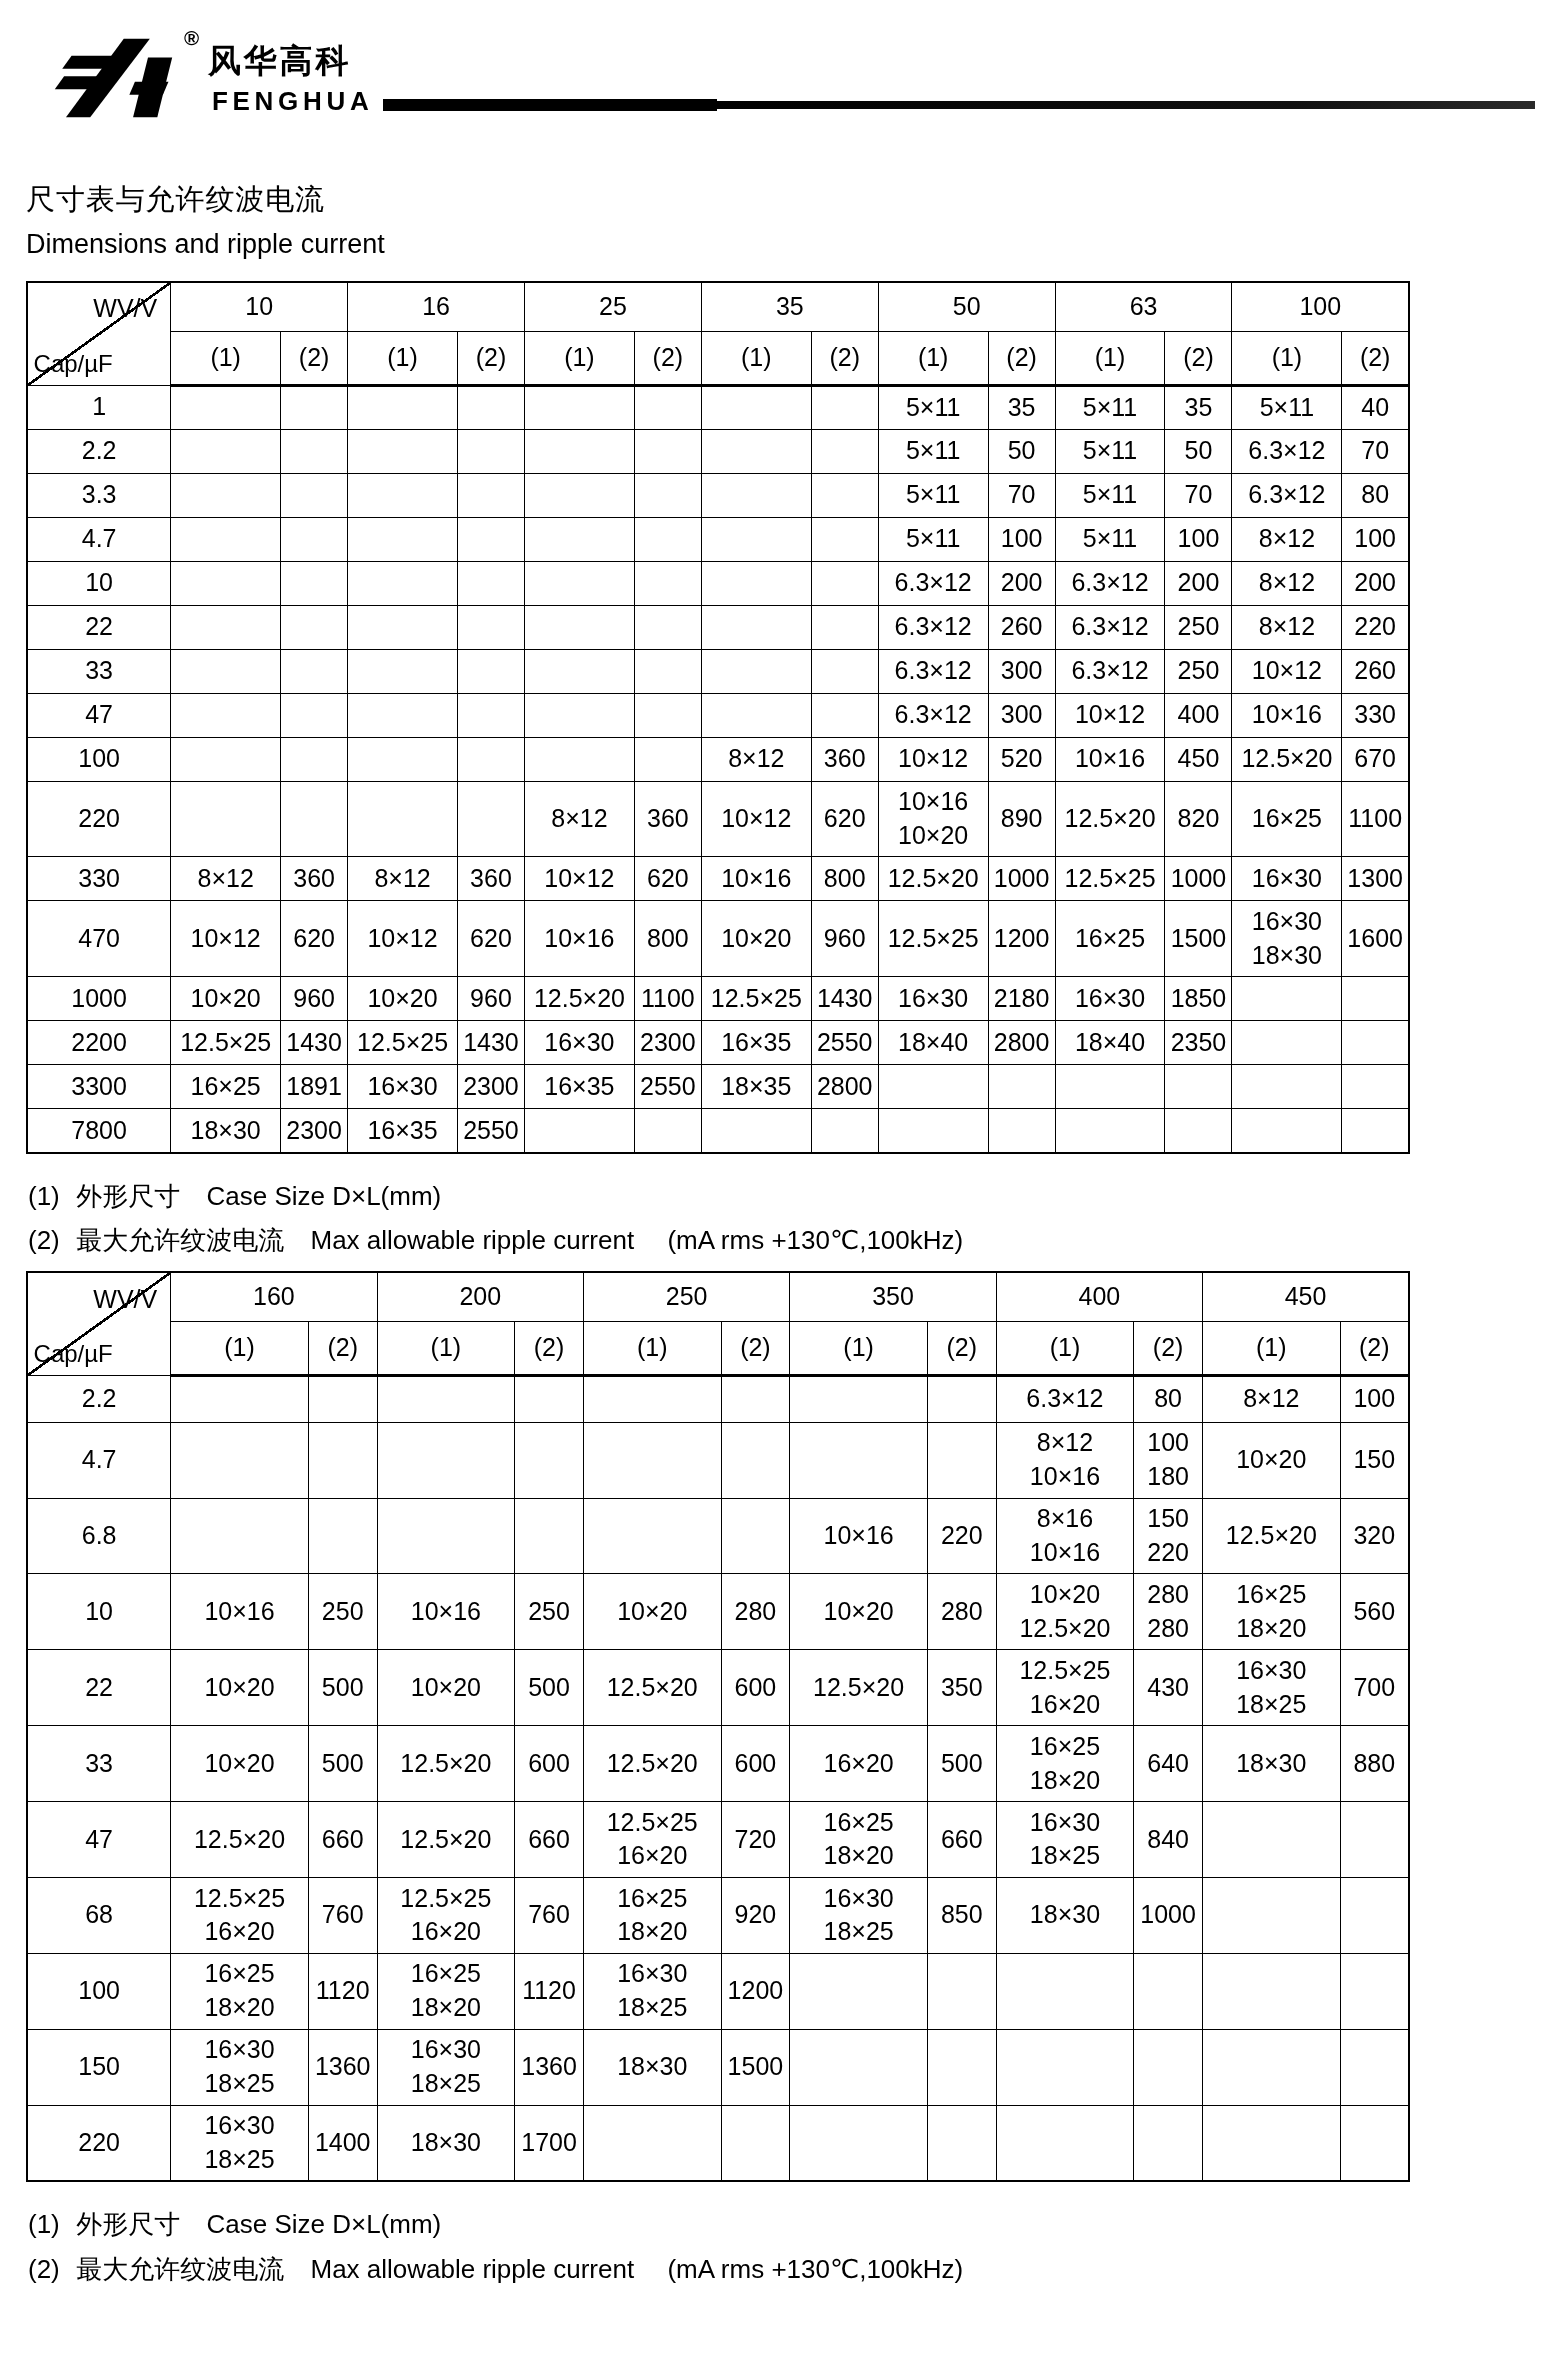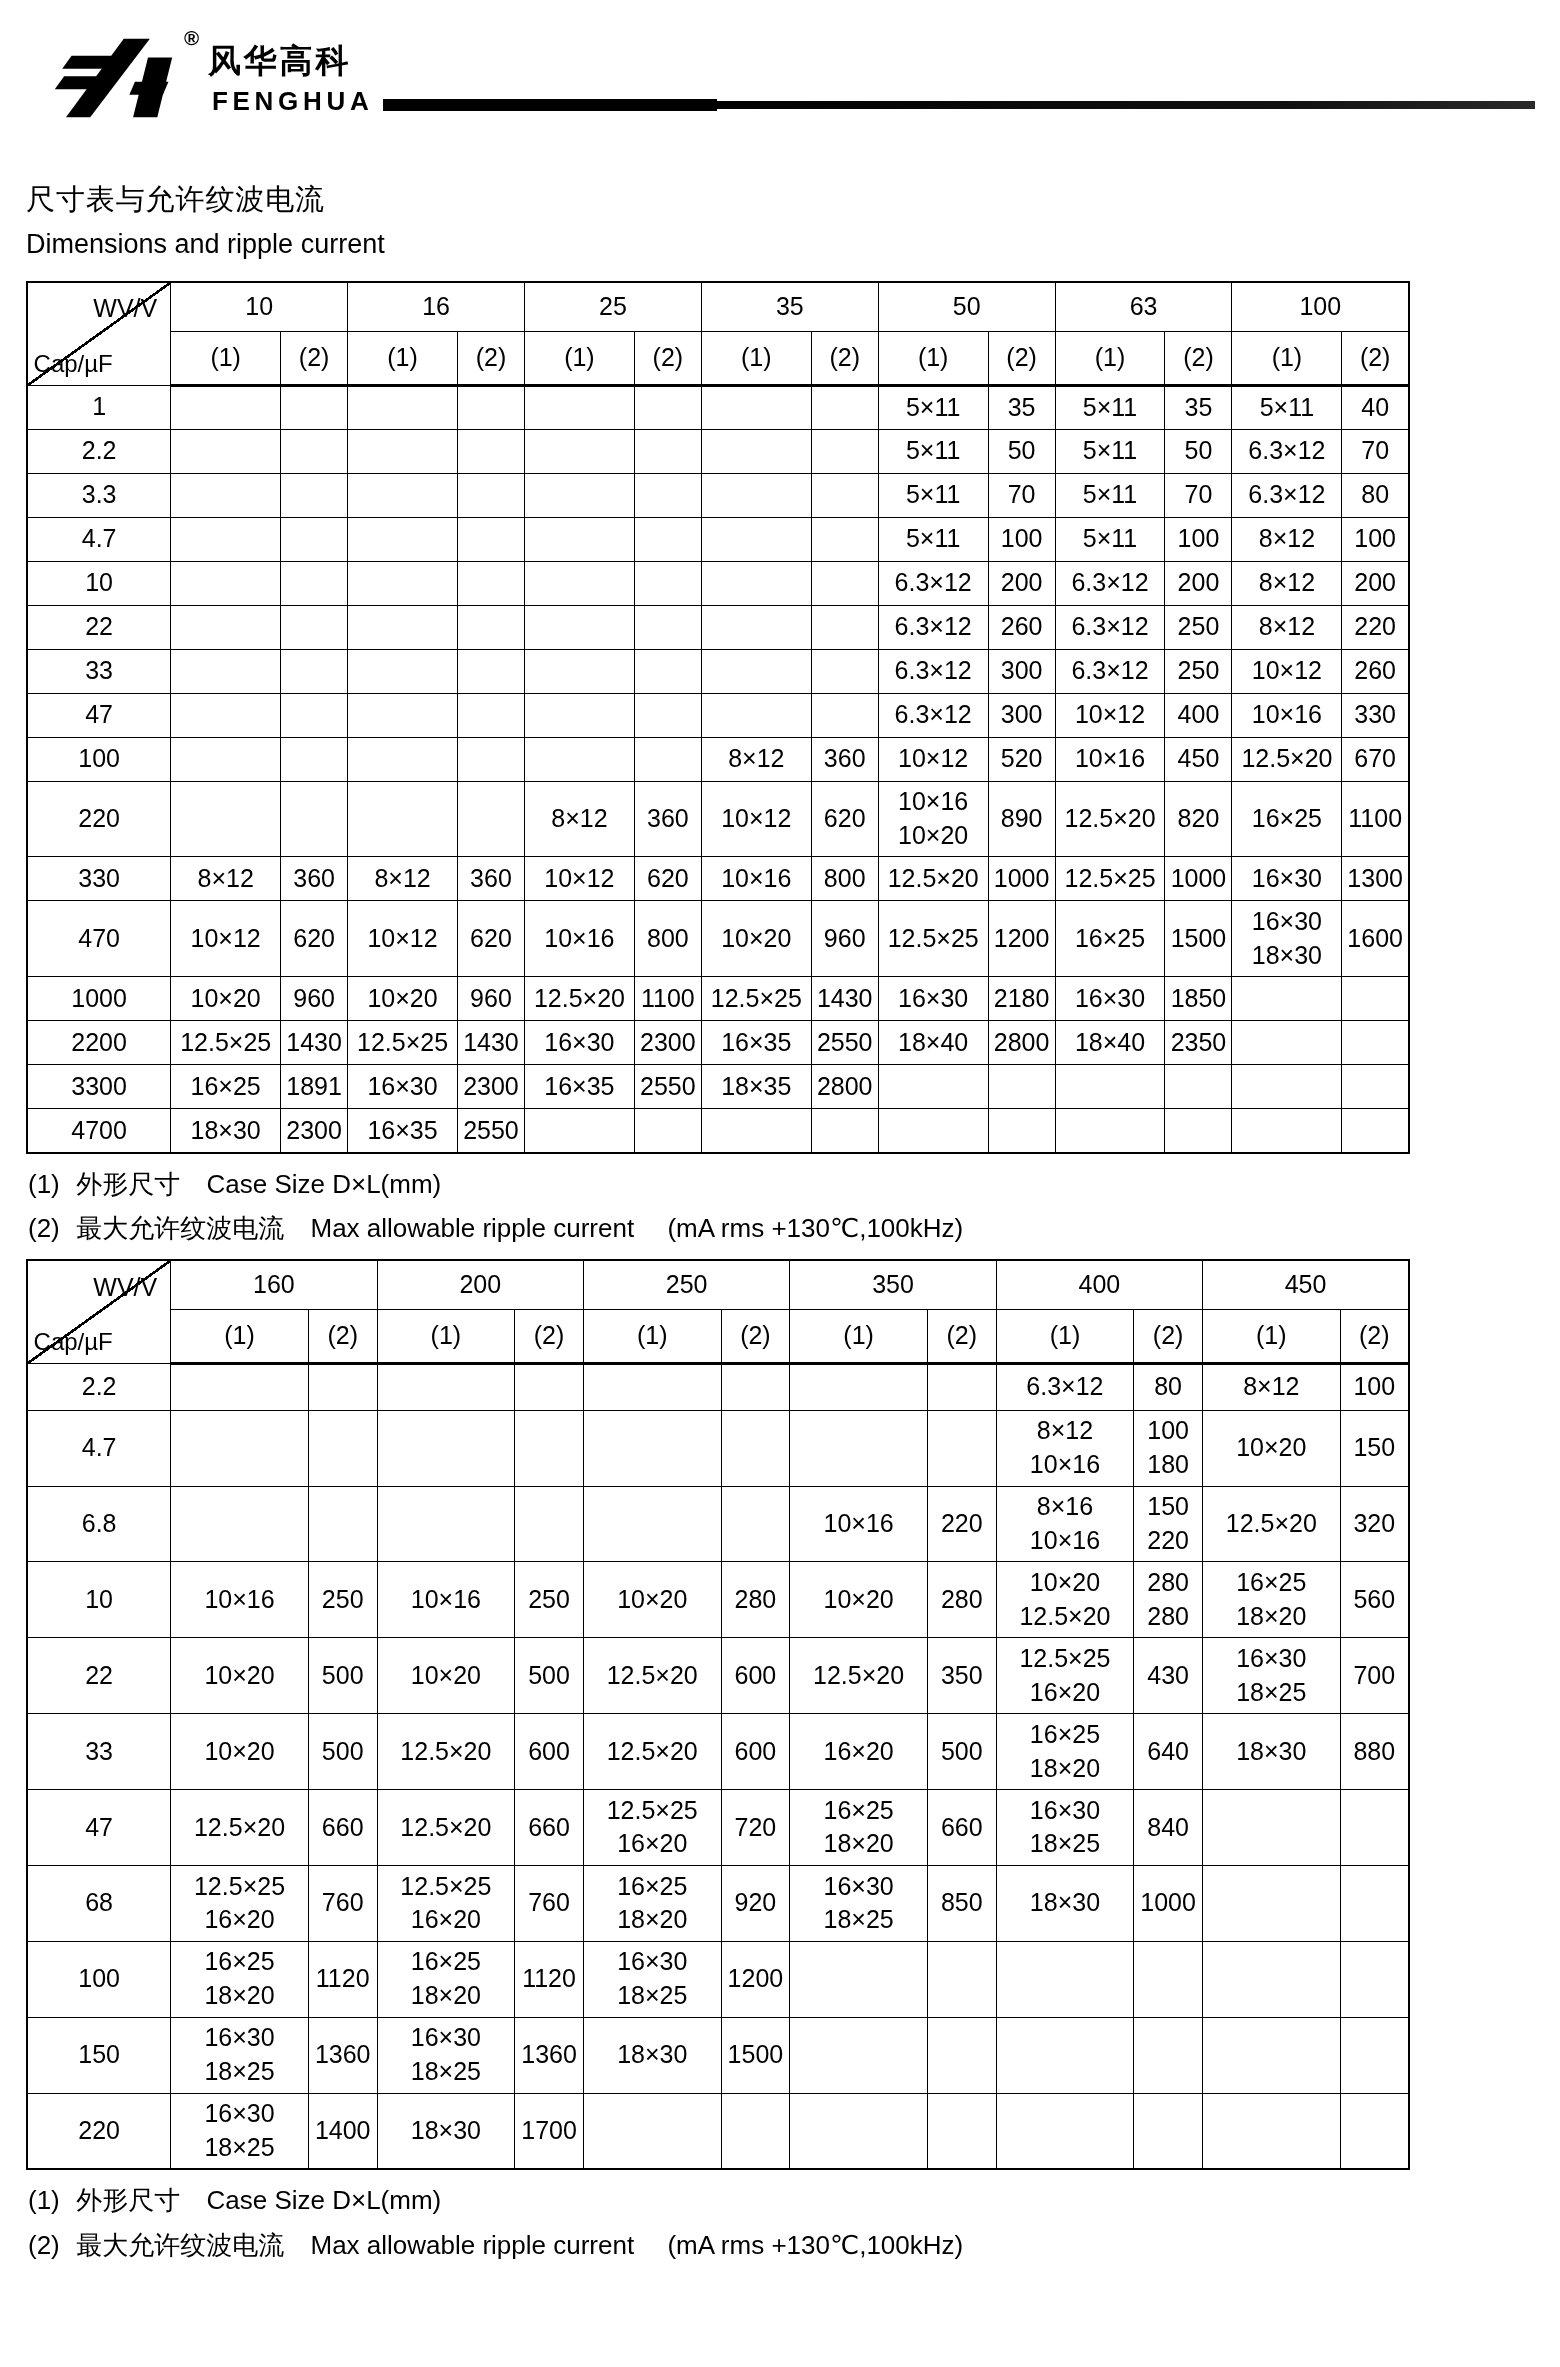--- a/index.html
+++ b/index.html
@@ -39,21 +39,21 @@
   .t2 tbody tr { height: 47px; }
   .t1 .c-cap { width: 10.4%; } .t1 .c-size { width: 7.95%; } .t1 .c-cur { width: 4.85%; }
   .t2 .c-cap { width: 10.4%; } .t2 .c-size { width: 9.95%; } .t2 .c-cur { width: 4.98%; }
   th.corner {
     position: relative; padding: 0;
     background-image: linear-gradient(to bottom right, transparent 49.2%, #000 49.2%, #000 50.8%, transparent 50.8%);
   }
   th.corner .wv { position: absolute; top: 9.4px; right: 13px; font-size: 25px; }
   th.corner .cf { position: absolute; bottom: 4px; left: 5.6px; font-size: 24px; }
   
-  .notes { margin: 13px 0 13px 28px; }
+  .notes { margin: 25px 0 13px 28px; }
   .note { font-size: 26px; margin-bottom: 9.4px; white-space: nowrap; }
   .note .marker { display: inline-block; min-width: 41px; }
   .note .zh { margin-right: 19px; }
   .note .en { }
   .note .cond { margin-left: 26px; }
   .t2 { margin-top: 13px; }
 </style>
 </head>
 <body>
 
@@ -379,21 +379,21 @@
           <td>18×35</td>
           <td>2800</td>
           <td></td>
           <td></td>
           <td></td>
           <td></td>
           <td></td>
           <td></td>
         </tr>
         <tr>
-          <td>4700</td>
+          <td>7800</td>
           <td>18×30</td>
           <td>2300</td>
           <td>16×35</td>
           <td>2550</td>
           <td></td>
           <td></td>
           <td></td>
           <td></td>
           <td></td>
           <td></td>

